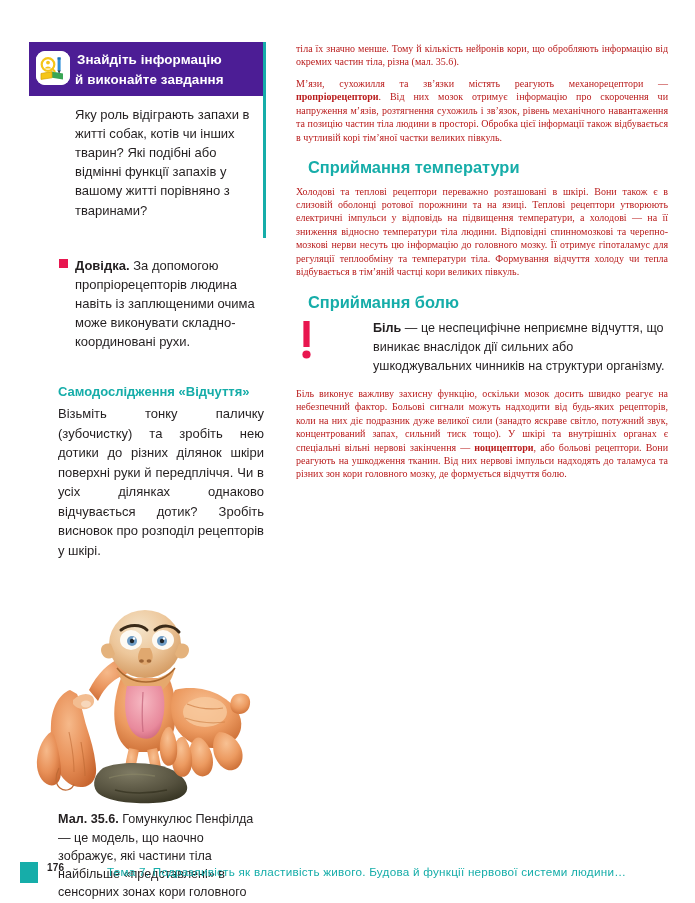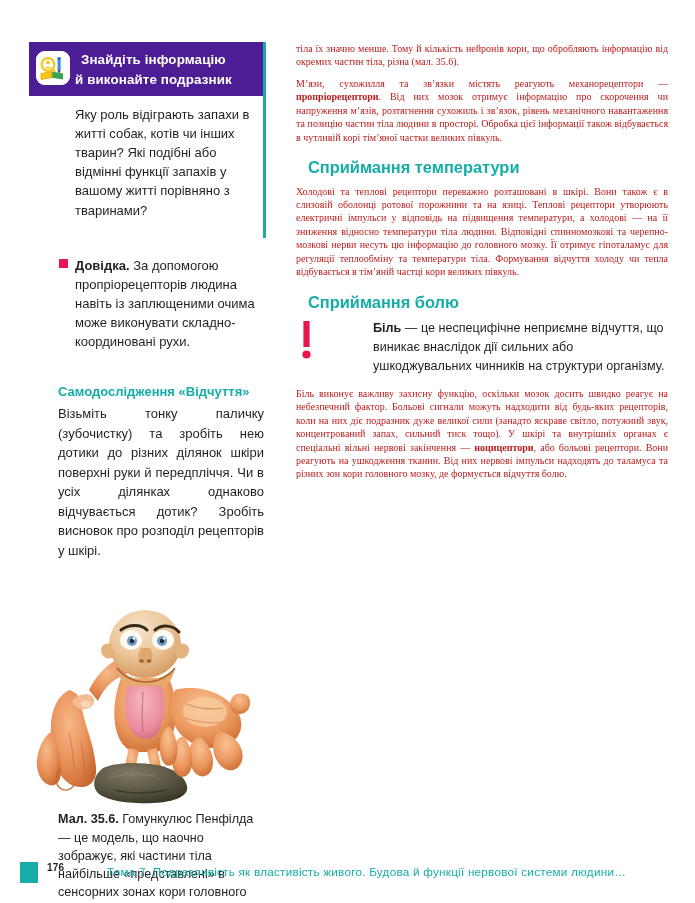--- a/index.html
+++ b/index.html
@@ -244,21 +244,21 @@
           <path d="M8.7 17.6 a3.6 3.6 0 0 1 6.6 0 Z" fill="#f5c518"></path>
           <line x1="16.4" y1="18" x2="18.6" y2="20.2" stroke="#f5c518" stroke-width="2.2" stroke-linecap="round"></line>
 
           <path d="M21.6 6.4 L24.6 6.4 L24.6 19.5 L23.1 22.4 L21.6 19.5 Z" fill="#2f8fd8"></path>
           <path d="M21.6 6.4 L24.6 6.4 L24.6 8.6 L21.6 8.6 Z" fill="#1d6fae"></path>
           <path d="M21.6 19.5 L24.6 19.5 L23.1 22.4 Z" fill="#444444"></path>
         </svg>
       </span>
       <div class="find-info-title">
         <span>Знайдіть інформацію</span><br>
-        <span>й виконайте подразник</span>
+        <span>й виконайте завдання</span>
       </div>
     </div>
 
     <div class="find-info-text">Яку роль відіграють запахи в житті собак, котів чи інших тварин? Які подібні або відмінні функції запахів у вашому житті порівняно з тваринами?</div>
 
     <div class="dovidka">
       <span class="dovidka-bullet"></span>
       <b>Довідка.</b><span> За допомогою пропріорецепторів людина навіть із заплющеними очима може виконувати складно-координовані рухи.</span>
     </div>
 

